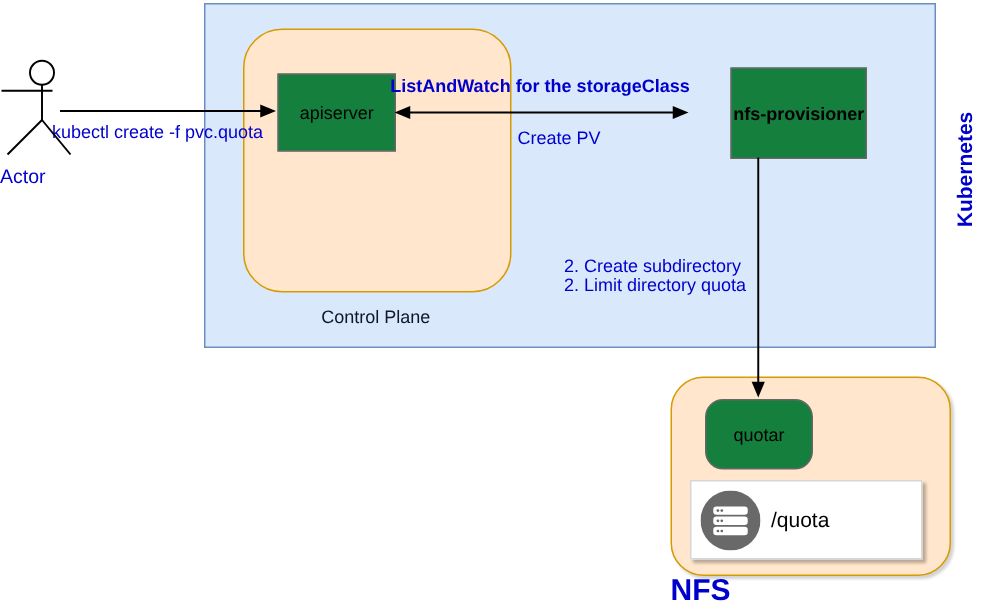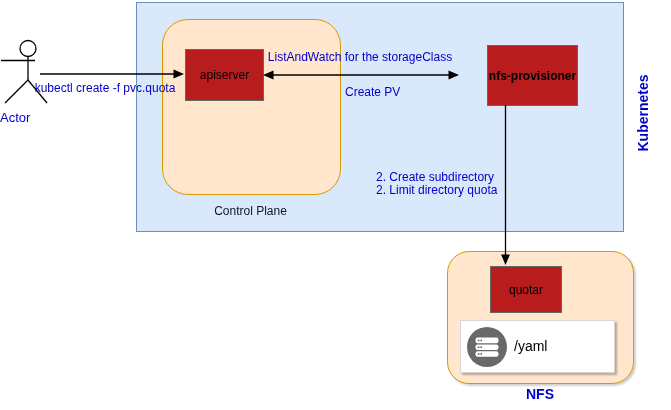--- a/index.html
+++ b/index.html
@@ -26,44 +26,44 @@
   }
   .nfs-box {
     left: 447px; top: 251px; width: 185px; height: 131px;
     background: #ffe6cc; border: 1px solid #d79b00;
     border-radius: 22px; z-index: 2;
     box-shadow: 2px 2px 2px rgba(0,0,0,0.18);
   }
 
   
   .node {
-    background: #b91c1c; border: 1px solid #666666;
+    background: #15803d; border: 1px solid #666666;
     display: flex; align-items: center; justify-content: center;
     font-size: 12px; color: #000; white-space: nowrap; z-index: 3;
   }
   .node-apiserver { left: 185px; top: 49px; width: 77px; height: 50px; }
   .node-provisioner { left: 487px; top: 45px; width: 89px; height: 59px; font-weight: bold; }
-  .node-quotar { left: 490px; top: 266px; width: 70px; height: 45px; }
+  .node-quotar { left: 470px; top: 266px; width: 70px; height: 45px; border-radius: 12px; }
 
   
   .black-label {
     color: #0f172a; font-size: 12px; text-align: center; z-index: 4;
   }
   .cp-label { left: 162px; top: 204px; width: 177px; }
 
   
   .blue-label {
     color: #0000cc; font-size: 12px; z-index: 4; line-height: 14px;
   }
   .actor-label   { left: 0px;  top: 111px; width: 52px;  font-size: 13px; }
   .kubectl-label { left: 30px; top: 81px;  width: 150px; text-align: center; }
-  .law-label     { left: 240px; top: 50px; width: 240px; text-align: center; }
+  .law-label     { left: 240px; top: 50px; width: 240px; text-align: center; font-weight: bold; }
   .createpv-label{ left: 345px; top: 85px; width: 100px; text-align: left; }
   .steps-label   { left: 376px; top: 171px; width: 140px; text-align: left; line-height: 13px; }
-  .nfs-label     { left: 447px; top: 387px; width: 186px; text-align: center; font-weight: bold; font-size: 14px; }
+  .nfs-label     { left: 447px; top: 387px; width: 186px; font-weight: bold; font-size: 20px; }
   .k8s-label {
     left: 576px; top: 103px; width: 140px; height: 20px;
     text-align: center; font-weight: bold; font-size: 14px;
     transform: rotate(-90deg); transform-origin: center center;
   }
 
   
   .storage-card {
     left: 460px; top: 320px; width: 153px; height: 51px;
     background: #ffffff; border: 1px solid #d6d6d6;
@@ -110,21 +110,21 @@
         <rect x="8.5" y="24.2" width="23" height="5.6" rx="2.2" fill="#ffffff"></rect>
         <circle cx="11.6" cy="13.4" r="0.9" fill="#696969"></circle>
         <circle cx="14.2" cy="13.4" r="0.9" fill="#696969"></circle>
         <circle cx="11.6" cy="20.2" r="0.9" fill="#696969"></circle>
         <circle cx="14.2" cy="20.2" r="0.9" fill="#696969"></circle>
         <circle cx="11.6" cy="27.0" r="0.9" fill="#696969"></circle>
         <circle cx="14.2" cy="27.0" r="0.9" fill="#696969"></circle>
       </svg>
     </div>
     <div class="storage-text">
-      <div class="storage-path">/yaml</div>
+      <div class="storage-path">/quota</div>
     </div>
   </div>
 
   <div class="abs blue-label actor-label">Actor</div>
   <div class="abs blue-label kubectl-label">kubectl create -f pvc.quota</div>
   <div class="abs blue-label law-label">ListAndWatch for the storageClass</div>
   <div class="abs blue-label createpv-label">Create PV</div>
   <div class="abs blue-label steps-label">
     <div>2. Create subdirectory</div>
     <div>2. Limit directory quota</div>

